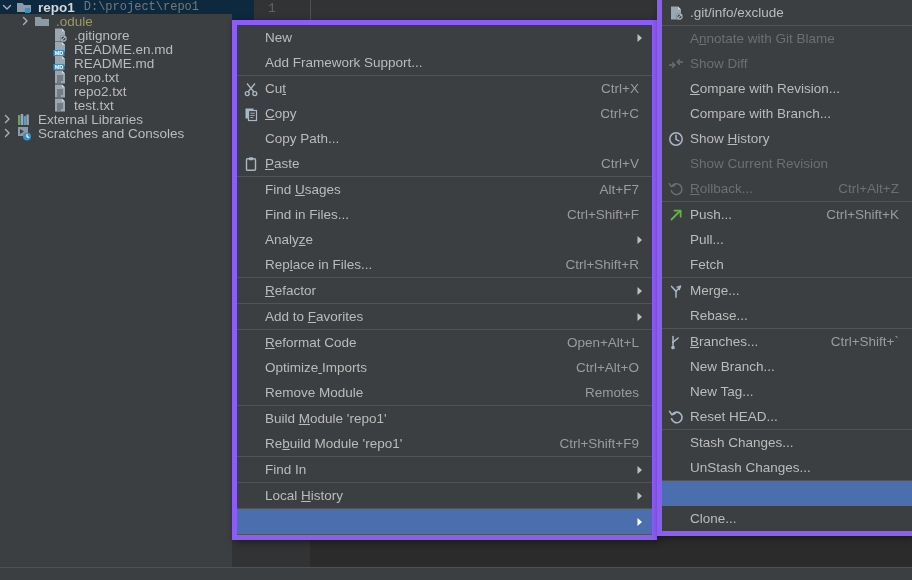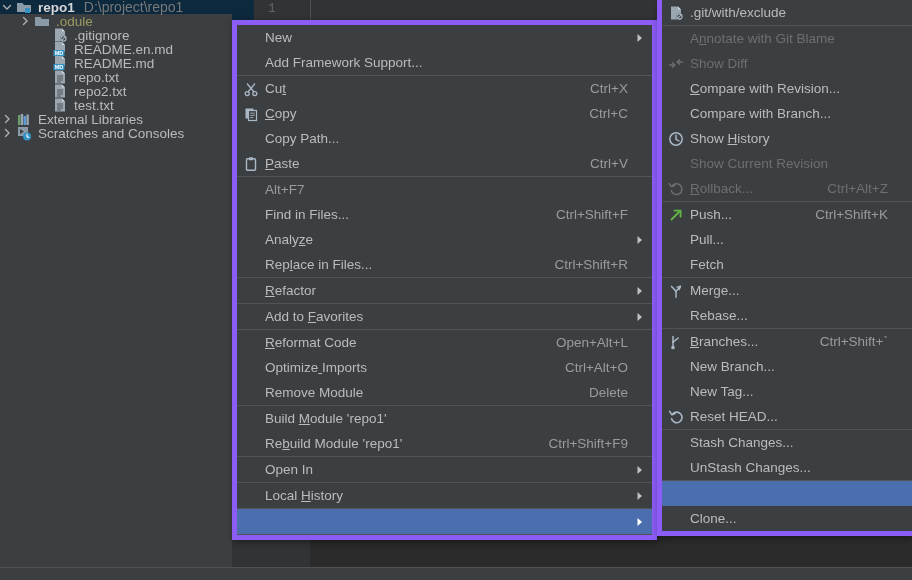--- a/index.html
+++ b/index.html
@@ -42,21 +42,21 @@
   }
   .tw-arrow svg { display: block; }
   .tw-icon {
     width: 20px; height: 25px;
     display: flex; align-items: center; justify-content: center;
     flex: 0 0 auto;
   }
   .tw-icon svg { display: block; }
   .tw-label { padding-left: 4px; }
   .tw-label.bold { font-weight: bold; color: #d6d6d6; }
-  .tw-sub { padding-left: 9px; color: #787878; font-size: 14px; }
+  .tw-sub { padding-left: 9px; color: #787878; font-size: 12px; font-family: Liberation Mono, monospace; }
 
   
   #editor-area {
     position: absolute; left: 232px; top: 0;
     width: 680px; height: 567px;
     background: #2b2b2b;
   }
   #gutter {
     position: absolute; left: 0; top: 0;
     width: 78px; height: 567px;
@@ -139,21 +139,21 @@
     display: flex; align-items: center; justify-content: center;
   }
   .mi-icon svg { display: block; }
   .mi-label {
     flex: 1 1 auto;
     padding-right: 10px;
     overflow: hidden;
   }
   .mi-accel {
     flex: 0 0 auto;
-    padding-right: 24px;
+    padding-right: 13px;
     color: #9b9b9b;
     font-size: 13.5px;
   }
   .mi.disabled .mi-accel { color: #6d6f71; }
   .mi-arrow {
     position: absolute;
     right: 6px; top: 0;
     height: 25px;
     width: 12px;
     display: flex; align-items: center; justify-content: center;
@@ -397,20 +397,21 @@
             <rect x="3.5" y="2.8" width="9" height="11.5" rx="1" fill="none" stroke="#a9b7c6" stroke-width="1.4"></rect>
             <rect x="6" y="1.3" width="4" height="3" rx="0.6" fill="#a9b7c6"></rect>
           </svg>
         </span>
         <span class="mi-label"><span><span class="ul">P</span>aste</span></span>
         <span class="mi-accel">Ctrl+V</span>
       </div>
       <div class="sep"></div>
       <div class="mi">
         <span class="mi-icon"></span>
+        <span class="mi-label"><span>Find <span class="ul">U</span>sages</span></span>
         <span class="mi-accel">Alt+F7</span>
       </div>
       <div class="mi">
         <span class="mi-icon"></span>
         <span class="mi-label"><span>Find in Files...</span></span>
         <span class="mi-accel">Ctrl+Shift+F</span>
       </div>
       <div class="mi">
         <span class="mi-icon"></span>
         <span class="mi-label"><span>Analy<span class="ul">z</span>e</span></span>
@@ -452,36 +453,36 @@
         <span class="mi-accel">Open+Alt+L</span>
       </div>
       <div class="mi">
         <span class="mi-icon"></span>
         <span class="mi-label"><span>Optimize<span class="ul"> </span>Imports</span></span>
         <span class="mi-accel">Ctrl+Alt+O</span>
       </div>
       <div class="mi">
         <span class="mi-icon"></span>
         <span class="mi-label"><span>Remove Module</span></span>
-        <span class="mi-accel">Delete</span>
+        <span class="mi-accel">Remotes</span>
       </div>
       <div class="sep"></div>
       <div class="mi">
         <span class="mi-icon"></span>
         <span class="mi-label"><span>Build <span class="ul">M</span>odule 'repo1'</span></span>
       </div>
       <div class="mi">
         <span class="mi-icon"></span>
         <span class="mi-label"><span>Re<span class="ul">b</span>uild Module 'repo1'</span></span>
         <span class="mi-accel">Ctrl+Shift+F9</span>
       </div>
       <div class="sep"></div>
       <div class="mi">
         <span class="mi-icon"></span>
-        <span class="mi-label"><span>Open In</span></span>
+        <span class="mi-label"><span>Find In</span></span>
         <span class="mi-arrow">
           <svg width="8" height="10" viewBox="0 0 8 10">
             <path d="M1.5 1 L6 5 L1.5 9 Z" fill="#c0c0c0"></path>
           </svg>
         </span>
       </div>
       <div class="sep"></div>
       <div class="mi">
         <span class="mi-icon"></span>
         <span class="mi-label"><span>Local <span class="ul">H</span>istory</span></span>
@@ -508,21 +509,21 @@
       <div class="mi">
         <span class="mi-icon">
           <svg width="16" height="16" viewBox="0 0 16 16">
             <path d="M3 1.5 L10 1.5 L13 4.5 L13 14.5 L3 14.5 Z" fill="#9aa7b0"></path>
             <path d="M10 1.5 L10 4.5 L13 4.5 Z" fill="#ccd6dd"></path>
             <circle cx="11.5" cy="11.5" r="3.3" fill="#3c3f41"></circle>
             <circle cx="11.5" cy="11.5" r="2.6" fill="none" stroke="#a9b7c6" stroke-width="1.1"></circle>
             <line x1="9.7" y1="13.3" x2="13.3" y2="9.7" stroke="#a9b7c6" stroke-width="1.1"></line>
           </svg>
         </span>
-        <span class="mi-label"><span>.git/with/exclude</span></span>
+        <span class="mi-label"><span>.git/info/exclude</span></span>
       </div>
       <div class="sep"></div>
       <div class="mi disabled">
         <span class="mi-icon"></span>
         <span class="mi-label"><span>A<span class="ul">n</span>notate with Git Blame</span></span>
       </div>
       <div class="mi disabled">
         <span class="mi-icon">
           <svg width="16" height="16" viewBox="0 0 16 16">
             <g stroke="#6d6f71" stroke-width="1.4" fill="none" stroke-linecap="round" stroke-linejoin="round">

